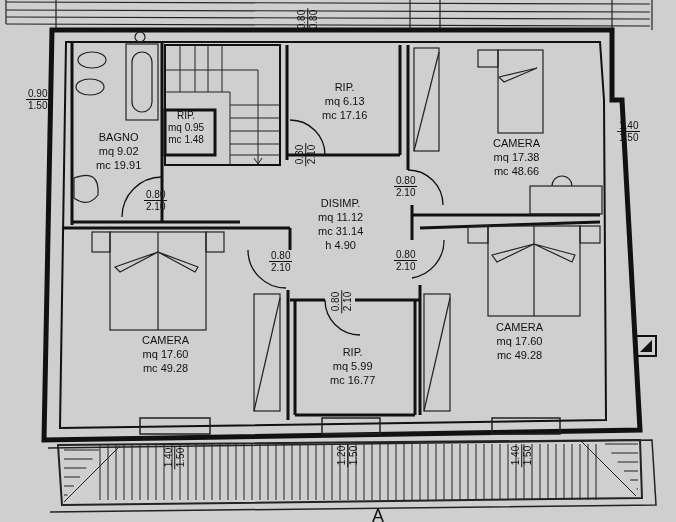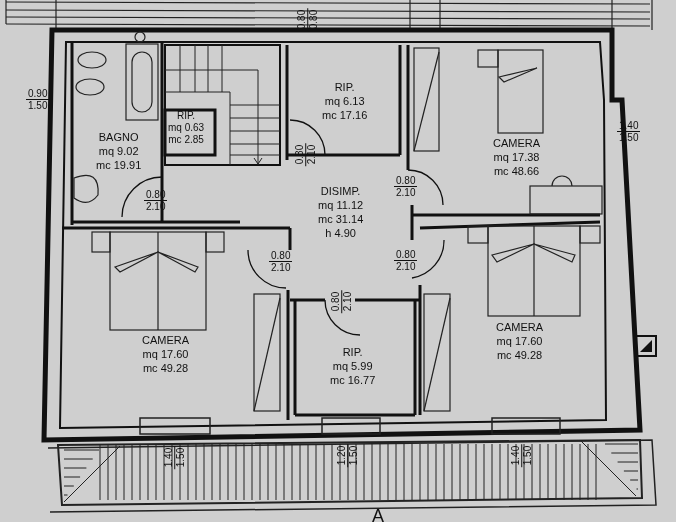--- a/index.html
+++ b/index.html
@@ -225,34 +225,34 @@
   </g>
 </svg>
 
 <div class="lbl" style="left:96px;top:130px;">
   <span>BAGNO</span>
   <span>mq 9.02</span>
   <span>mc 19.91</span>
 </div>
 <div class="lbl" style="left:168px;top:110px;font-size:10px;line-height:12px;">
   <span>RIP.</span>
-  <span>mq 0.63</span>
-  <span>mc 2.85</span>
+  <span>mq 0.95</span>
+  <span>mc 1.48</span>
 </div>
 <div class="lbl" style="left:322px;top:80px;">
   <span>RIP.</span>
   <span>mq 6.13</span>
   <span>mc 17.16</span>
 </div>
 <div class="lbl" style="left:493px;top:136px;">
   <span>CAMERA</span>
   <span>mq 17.38</span>
   <span>mc 48.66</span>
 </div>
-<div class="lbl" style="left:318px;top:184px;">
+<div class="lbl" style="left:318px;top:196px;">
   <span>DISIMP.</span>
   <span>mq 11.12</span>
   <span>mc 31.14</span>
   <span>h 4.90</span>
 </div>
 <div class="lbl" style="left:142px;top:333px;">
   <span>CAMERA</span>
   <span>mq 17.60</span>
   <span>mc 49.28</span>
 </div>

